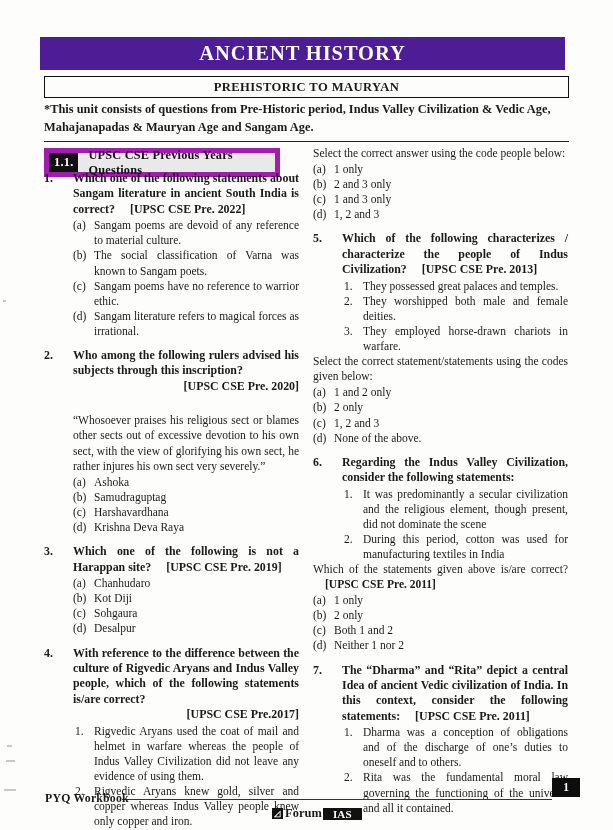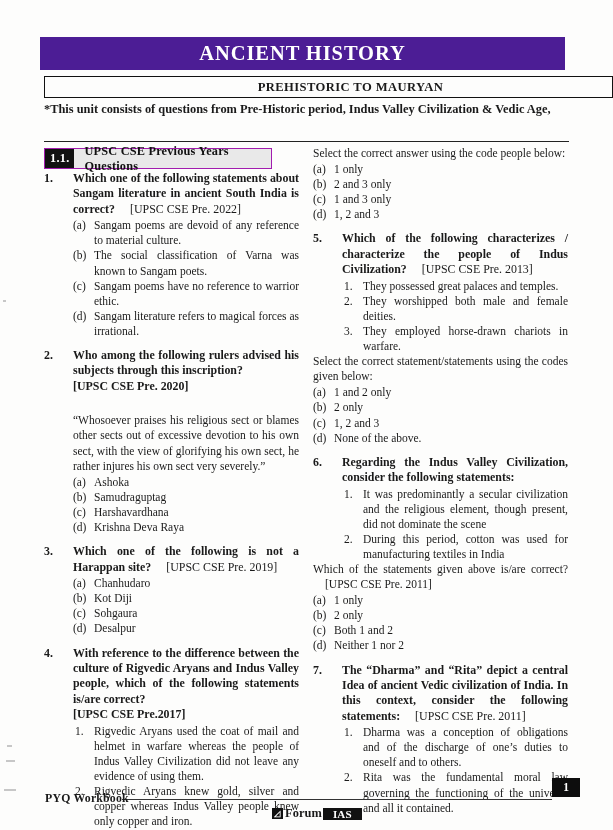--- a/index.html
+++ b/index.html
@@ -42,21 +42,20 @@
     left: 44px;
     top: 76px;
     width: 523px;
     height: 20px;
     border: 1.2px solid #111;
     text-align: center;
     line-height: 20px;
     font-size: 12.6px;
     font-weight: bold;
     letter-spacing: 0.4px;
-    padding-left: 44px;
   }
   .unit-note {
     position: absolute;
     left: 44px;
     top: 101px;
     width: 527px;
     font-size: 12.4px;
     font-weight: bold;
     line-height: 17.5px;
     text-align: justify;
@@ -72,21 +71,21 @@
     border-top: 1.1px solid #222;
   }
 
   
   .section-badge {
     position: absolute;
     left: 44px;
     top: 148px;
     width: 226px;
     height: 19px;
-    border: 1px solid #a21caf;
+    border: 5px solid #a21caf;
     background: #e9e9e9;
     display: flex;
     align-items: center;
   }
   .badge-num {
     background: #111;
     color: #fff;
     font-weight: bold;
     font-size: 12.2px;
     padding: 0 5px;
@@ -127,26 +126,26 @@
     font-size: 11.9px;
   }
   .q-stem {
     font-weight: bold;
     font-size: 11.9px;
     line-height: 15.4px;
     text-align: justify;
     text-justify: inter-word;
   }
   .src {
-    font-weight: normal;
+    font-weight: bold;
     white-space: nowrap;
   }
   .src-right {
     display: block;
-    text-align: left;
+    text-align: right;
     font-weight: bold;
     font-size: 11.9px;
     line-height: 15.4px;
   }
   .src-inline-pad { padding-left: 12px; }
 
   .quote {
     margin-top: 19px;
     font-size: 11.5px;
     line-height: 15.2px;
@@ -271,20 +270,21 @@
 
   <div class="speckle" style="left:6px;top:760px;width:9px;height:2px;"></div>
   <div class="speckle" style="left:4px;top:789px;width:12px;height:2px;"></div>
   <div class="speckle" style="left:7px;top:745px;width:5px;height:2px;"></div>
   <div class="speckle" style="left:3px;top:300px;width:3px;height:2px;"></div>
 
   <div class="title-bar">ANCIENT HISTORY</div>
   <div class="subtitle-bar">PREHISTORIC TO MAURYAN</div>
   <div class="unit-note">
     <span>*This unit consists of questions from Pre-Historic period, Indus Valley Civilization &amp; Vedic Age,</span>
+    <span class="ln2">Mahajanapadas &amp; Mauryan Age and Sangam Age.</span>
   </div>
   <div class="rule"></div>
 
   <div class="section-badge">
     <span class="badge-num">1.1.</span>
     <span class="badge-label">UPSC CSE Previous Years Questions</span>
   </div>
 
   <div class="col col-left">
 

